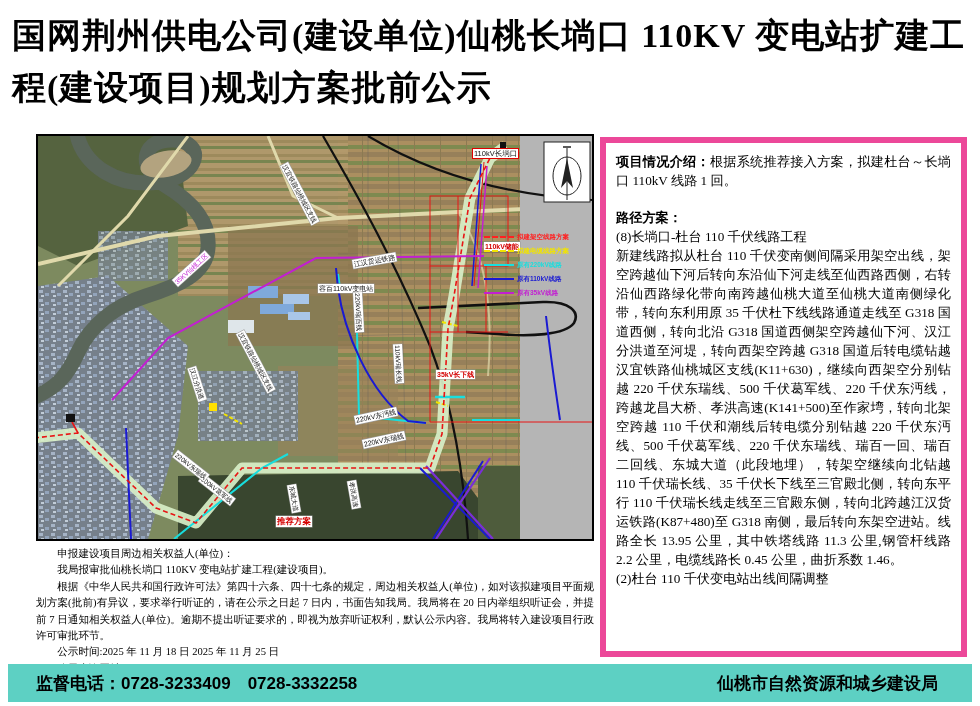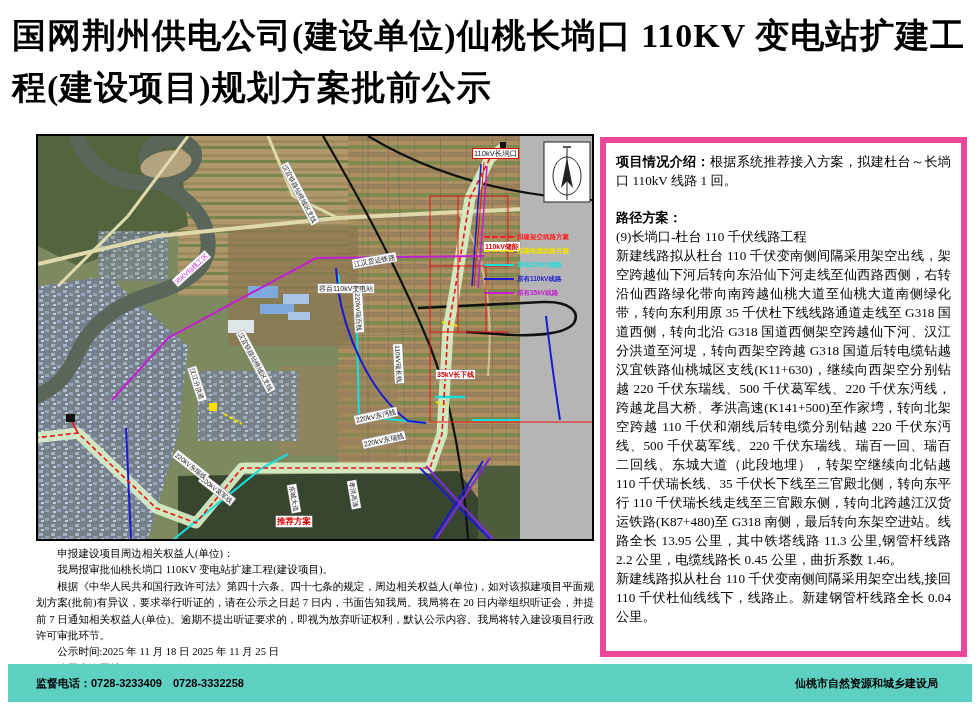--- a/index.html
+++ b/index.html
@@ -35,21 +35,21 @@
   .info-panel .gap{height:18px;}
   .info-panel b{font-weight:bold;}
   
   .notice{position:absolute;left:36px;top:546px;width:558px;font-size:10.6px;
           line-height:1.55;text-align:justify;}
   .notice .ind{text-indent:2em;}
   
   .footer{position:absolute;left:8px;top:664px;width:964px;height:38px;
           display:flex;align-items:center;justify-content:space-between;
           font-family:"Liberation Sans","DejaVu Sans",sans-serif;
-          font-weight:bold;font-size:11px;gap:38px;}
+          font-weight:bold;font-size:17px;gap:38px;}
   .footer .left{padding-left:28px;}
   .footer .right{padding-right:34px;}
 </style>
 </head>
 <body>
 
 <div class="page">
 
   <div class="title">
     <div>国网荆州供电公司(建设单位)仙桃长埫口 110KV 变电站扩建工</div>
@@ -217,23 +217,23 @@
         </div>
     </div>
   </div>
 
   <div class="info-panel">
     <div>
       <b>项目情况介绍：</b><span>根据系统推荐接入方案，拟建杜台～长埫口 110kV 线路 1 回。</span>
     </div>
     <div class="gap"></div>
     <div><b>路径方案：</b></div>
-    <div>(9)长埫口-杜台 110 千伏线路工程</div>
+    <div>(8)长埫口-杜台 110 千伏线路工程</div>
     <div>新建线路拟从杜台 110 千伏变南侧间隔采用架空出线，架空跨越仙下河后转向东沿仙下河走线至仙西路西侧，右转沿仙西路绿化带向南跨越仙桃大道至仙桃大道南侧绿化带，转向东利用原 35 千伏杜下线线路通道走线至 G318 国道西侧，转向北沿 G318 国道西侧架空跨越仙下河、汉江分洪道至河堤，转向西架空跨越 G318 国道后转电缆钻越汉宜铁路仙桃城区支线(K11+630)，继续向西架空分别钻越 220 千伏东瑞线、500 千伏葛军线、220 千伏东沔线，跨越龙昌大桥、孝洪高速(K141+500)至作家塆，转向北架空跨越 110 千伏和潮线后转电缆分别钻越 220 千伏东沔线、500 千伏葛军线、220 千伏东瑞线、瑞百一回、瑞百二回线、东城大道（此段地埋），转架空继续向北钻越 110 千伏瑞长线、35 千伏长下线至三官殿北侧，转向东平行 110 千伏瑞长线走线至三官殿东侧，转向北跨越江汉货运铁路(K87+480)至 G318 南侧，最后转向东架空进站。线路全长 13.95 公里，其中铁塔线路 11.3 公里,钢管杆线路 2.2 公里，电缆线路长 0.45 公里，曲折系数 1.46。</div>
-    <div>新建线路拟从杜台 110 千伏变南侧间隔采用架空出线,接回 110 千伏杜仙线线下，线路止。新建钢管杆线路全长 0.04 公里。</div>
+    <div>(2)杜台 110 千伏变电站出线间隔调整</div>
   </div>
 
   <div class="notice">
     <div class="ind">申报建设项目周边相关权益人(单位)：</div>
     <div class="ind">我局报审批仙桃长埫口 110KV 变电站扩建工程(建设项目)。</div>
     <div class="ind">根据《中华人民共和国行政许可法》第四十六条、四十七条的规定，周边相关权益人(单位)，如对该拟建项目平面规划方案(批前)有异议，要求举行听证的，请在公示之日起 7 日内，书面告知我局。我局将在 20 日内举组织听证会，并提前 7 日通知相关权益人(单位)。逾期不提出听证要求的，即视为放弃听证权利，默认公示内容。我局将转入建设项目行政许可审批环节。</div>
     <div class="ind">公示时间:2025 年 11 月 18 日 2025 年 11 月 25 日</div>
     <div class="ind">公示查询网站:http://gtj.xiantao.mov.cn</div>
   </div>
 

